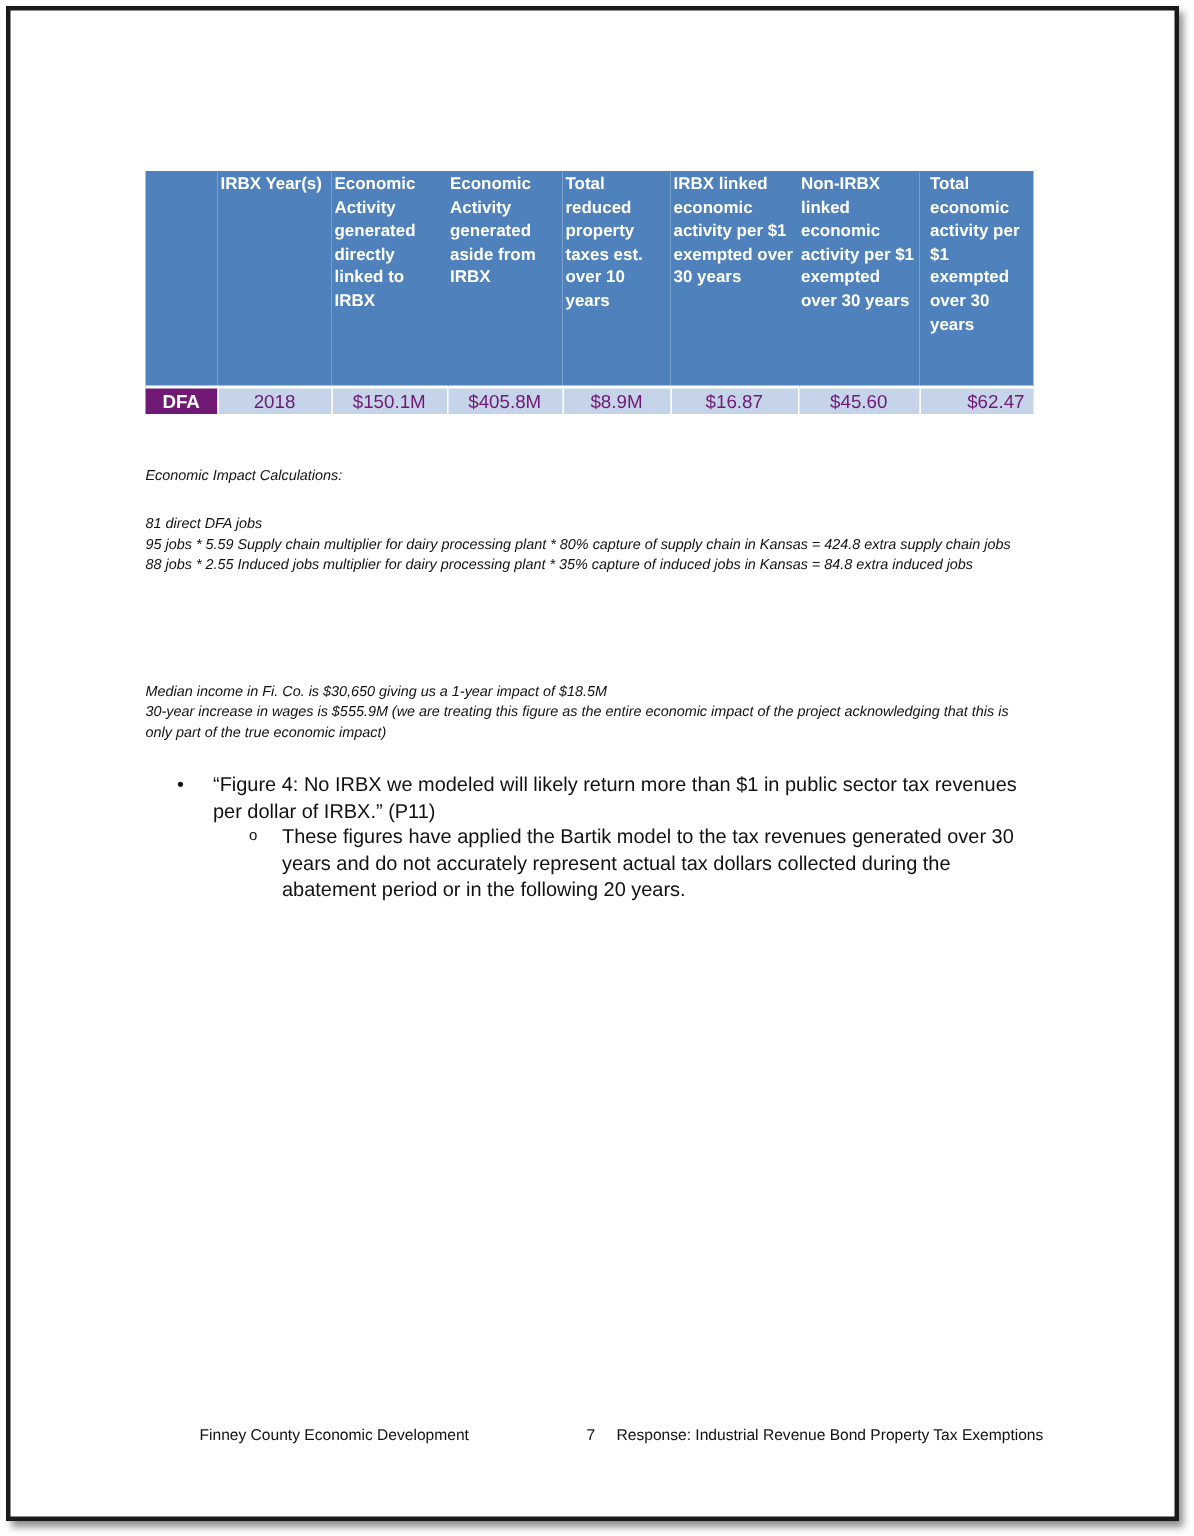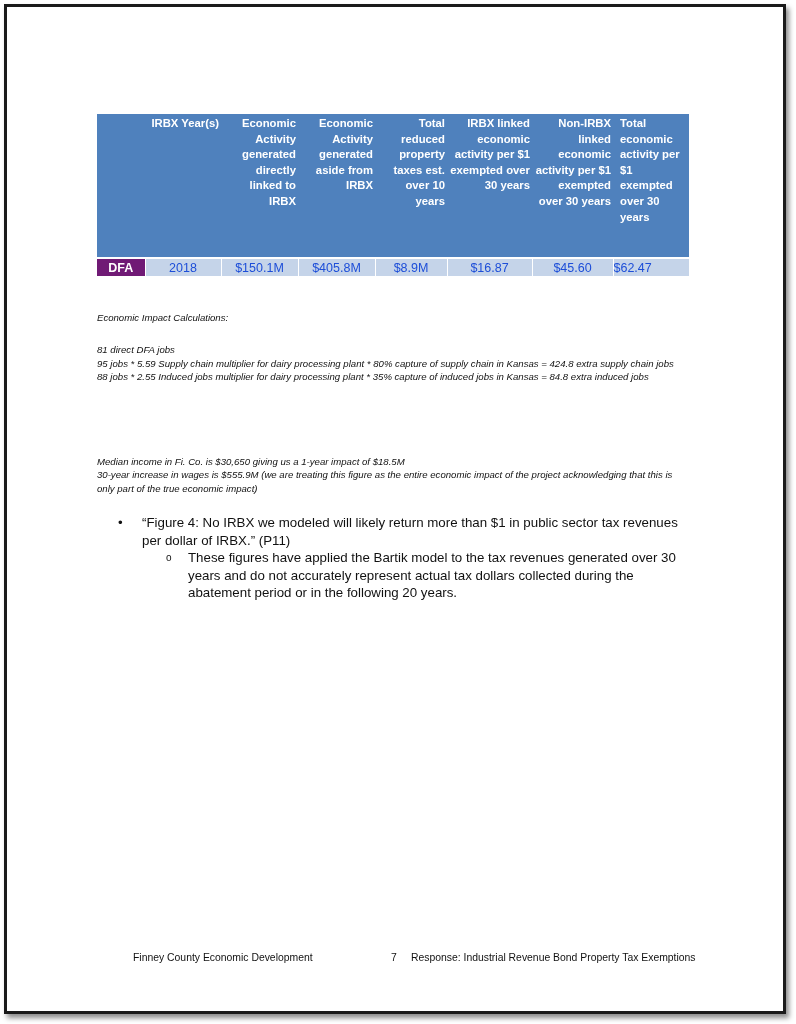--- a/index.html
+++ b/index.html
@@ -5,29 +5,29 @@
   html, body { margin: 0; padding: 0; background: #ffffff; }
   body { width: 796px; height: 1024px; position: relative; overflow: hidden; font-family: "Liberation Sans", sans-serif; }
   .page {
     position: absolute; left: 4px; top: 4px; width: 776px; height: 1004px;
     border: 3px solid #1a1a1a; background: #fff;
     box-shadow: 3px 4px 5px rgba(0,0,0,0.45);
   }
   .tbl { position: absolute; left: 97px; top: 114px; width: 592px; border-collapse: collapse; table-layout: fixed; }
   .tbl th {
     background: #4f81bd; color: #ffffff; font-weight: bold; font-size: 11.3px; line-height: 15.6px;
-    vertical-align: top; padding: 2px 2px 0 2px; height: 141px; text-align: right; border: none;
+    vertical-align: top; padding: 2px 2px 0 2px; height: 141px; text-align: left; border: none;
   }
   .tbl th.left { text-align: left; padding-left: 7px; }
   .tbl td {
-    background: #c5d4e9; color: #1d4ed8; font-size: 12.5px; text-align: center; height: 17px; padding: 0;
+    background: #c5d4e9; color: #701a75; font-size: 12.5px; text-align: center; height: 17px; padding: 0;
     border-left: 1px solid #ffffff; border-top: 2px solid #ffffff;
   }
   .tbl td.first { background: #701a75; color: #fff; font-weight: bold; border-left: none; }
-  .tbl td.right { text-align: left; padding-right: 6px; }
+  .tbl td.right { text-align: right; padding-right: 6px; }
   .calc { position: absolute; left: 97px; font-style: italic; font-size: 9.6px; color: #111; line-height: 13.5px; width: 590px; }
   .bullets { position: absolute; left: 118px; top: 514px; width: 580px; font-size: 13.3px; color: #111; line-height: 17.5px; }
   .b1 { position: relative; padding-left: 24px; }
   .b1 .dot { position: absolute; left: 0; top: 0; }
   .b2 { position: relative; padding-left: 70px; margin-top: 0; }
   .b2 .circ { position: absolute; left: 48px; top: 0; font-size: 10px; }
   .footer { position: absolute; top: 952px; font-size: 10.4px; color: #111; }
 </style>
 </head>
 <body>

